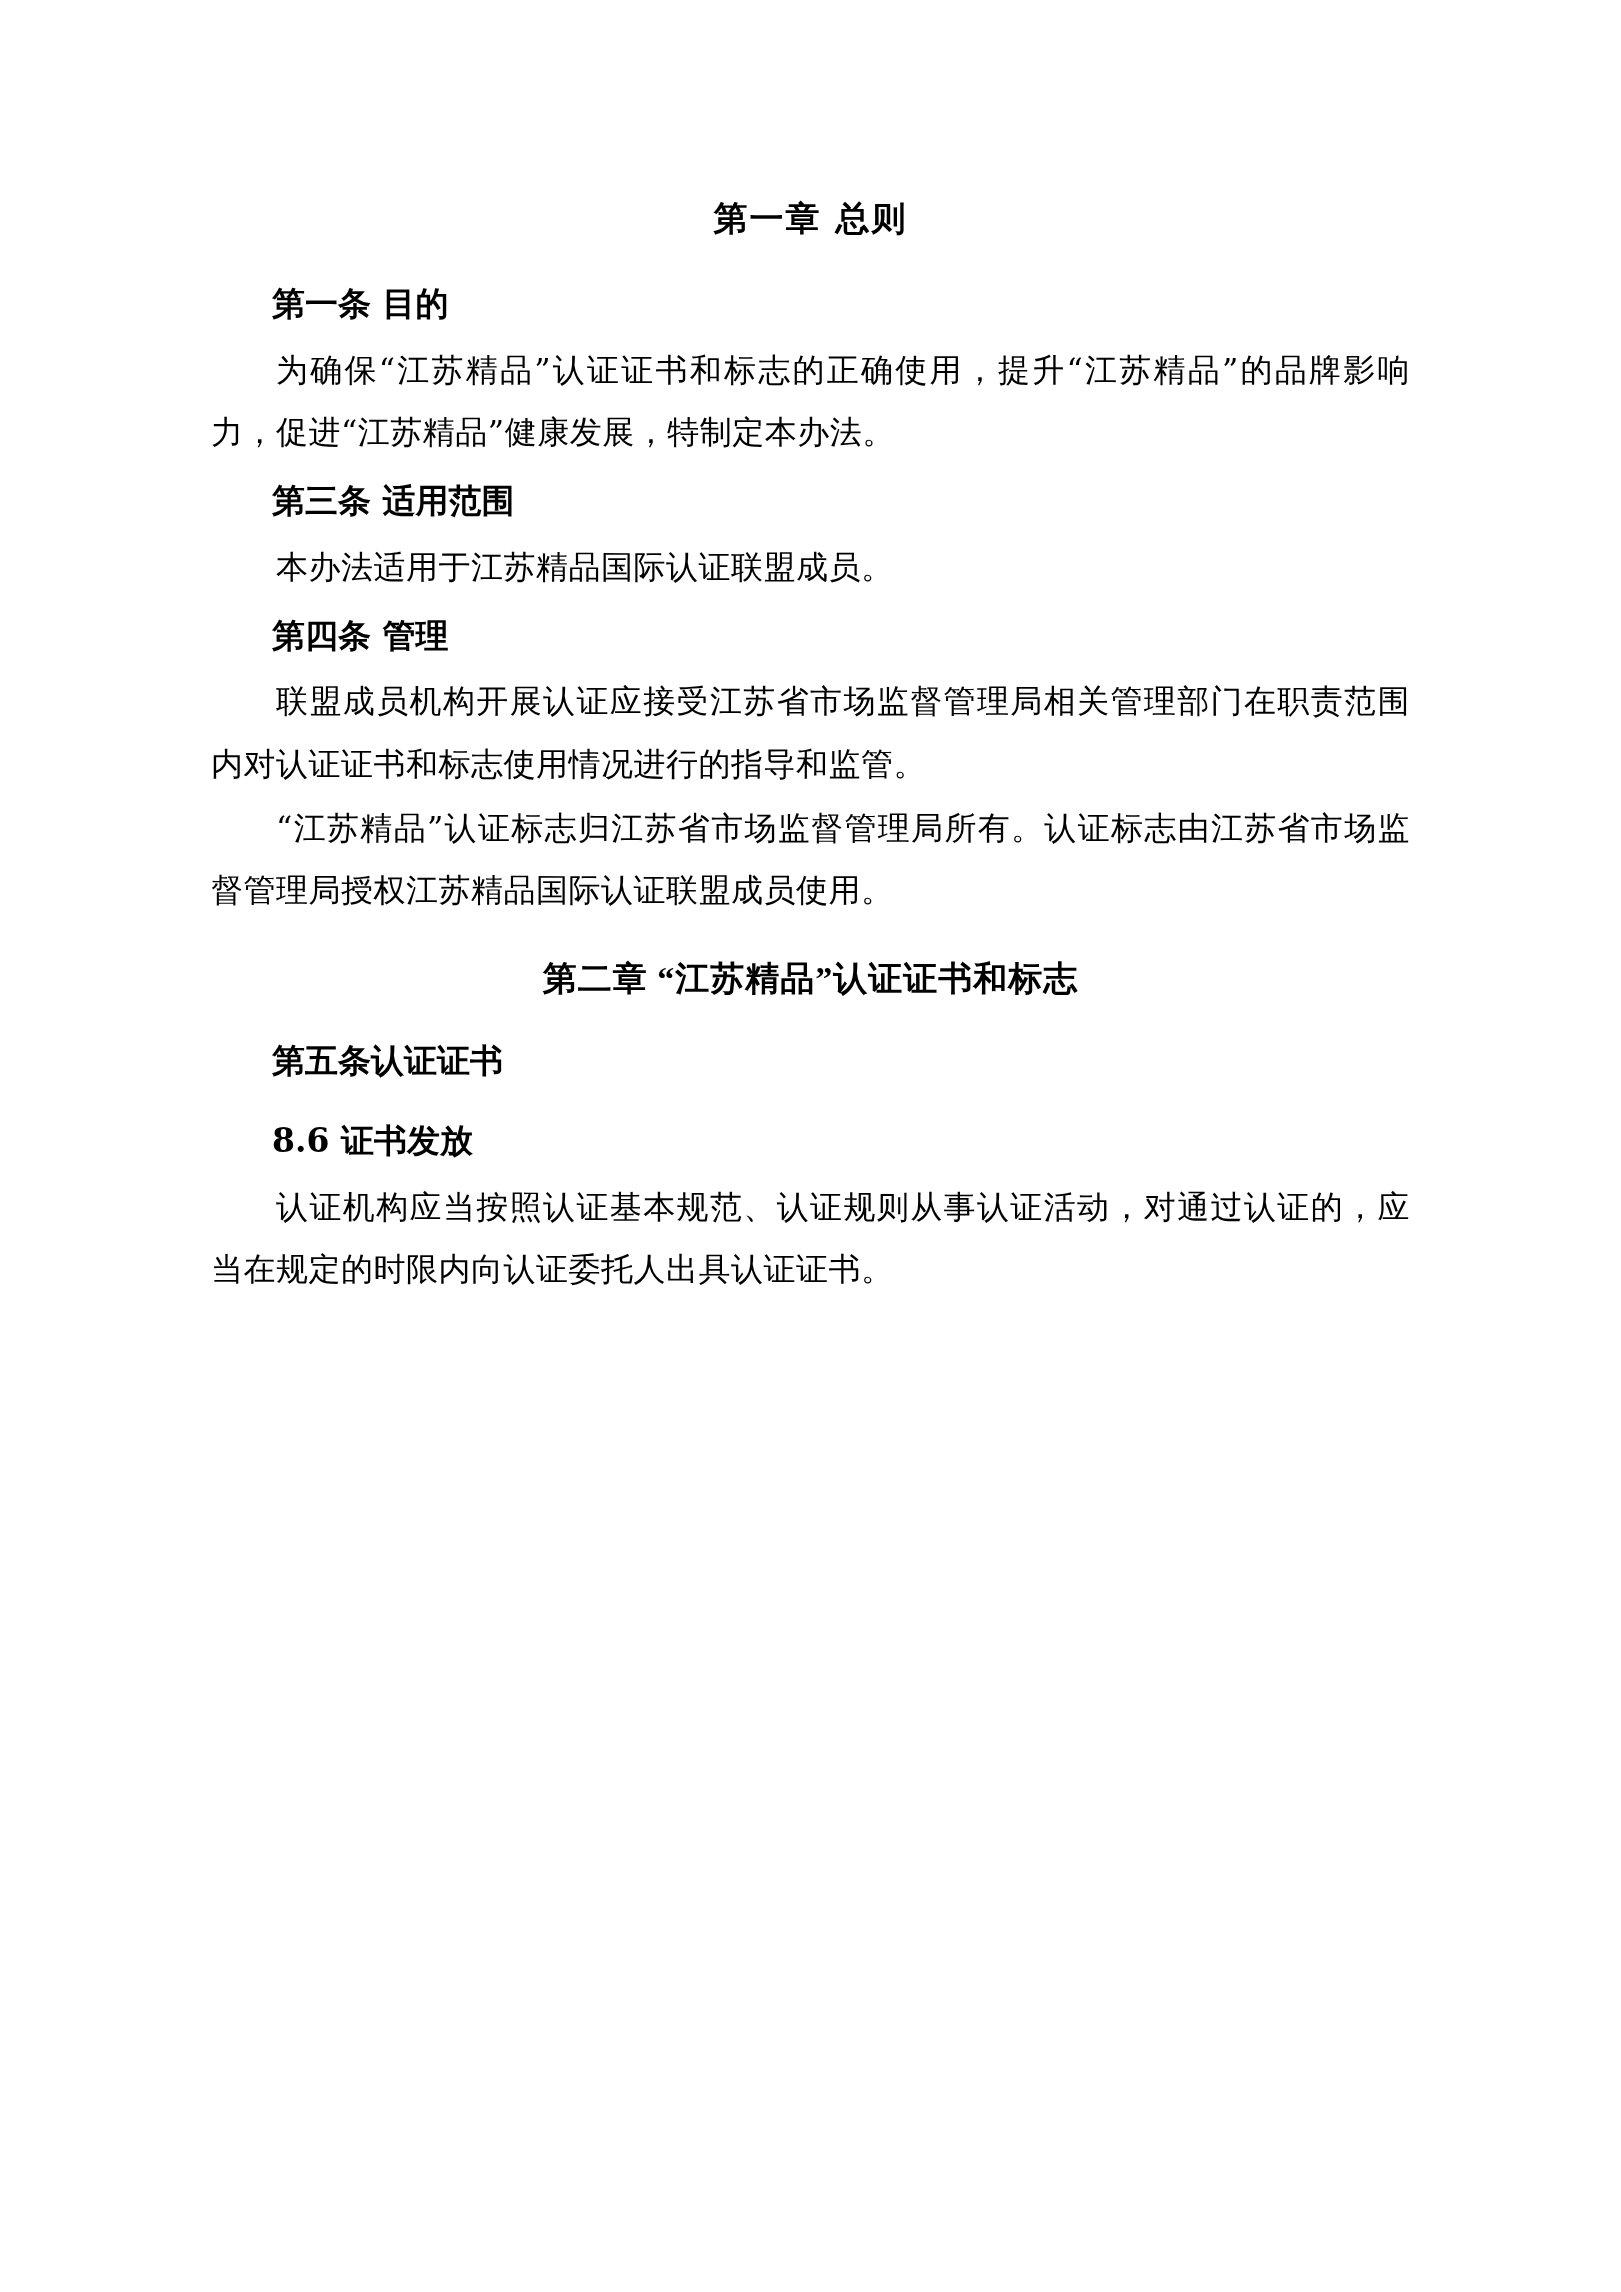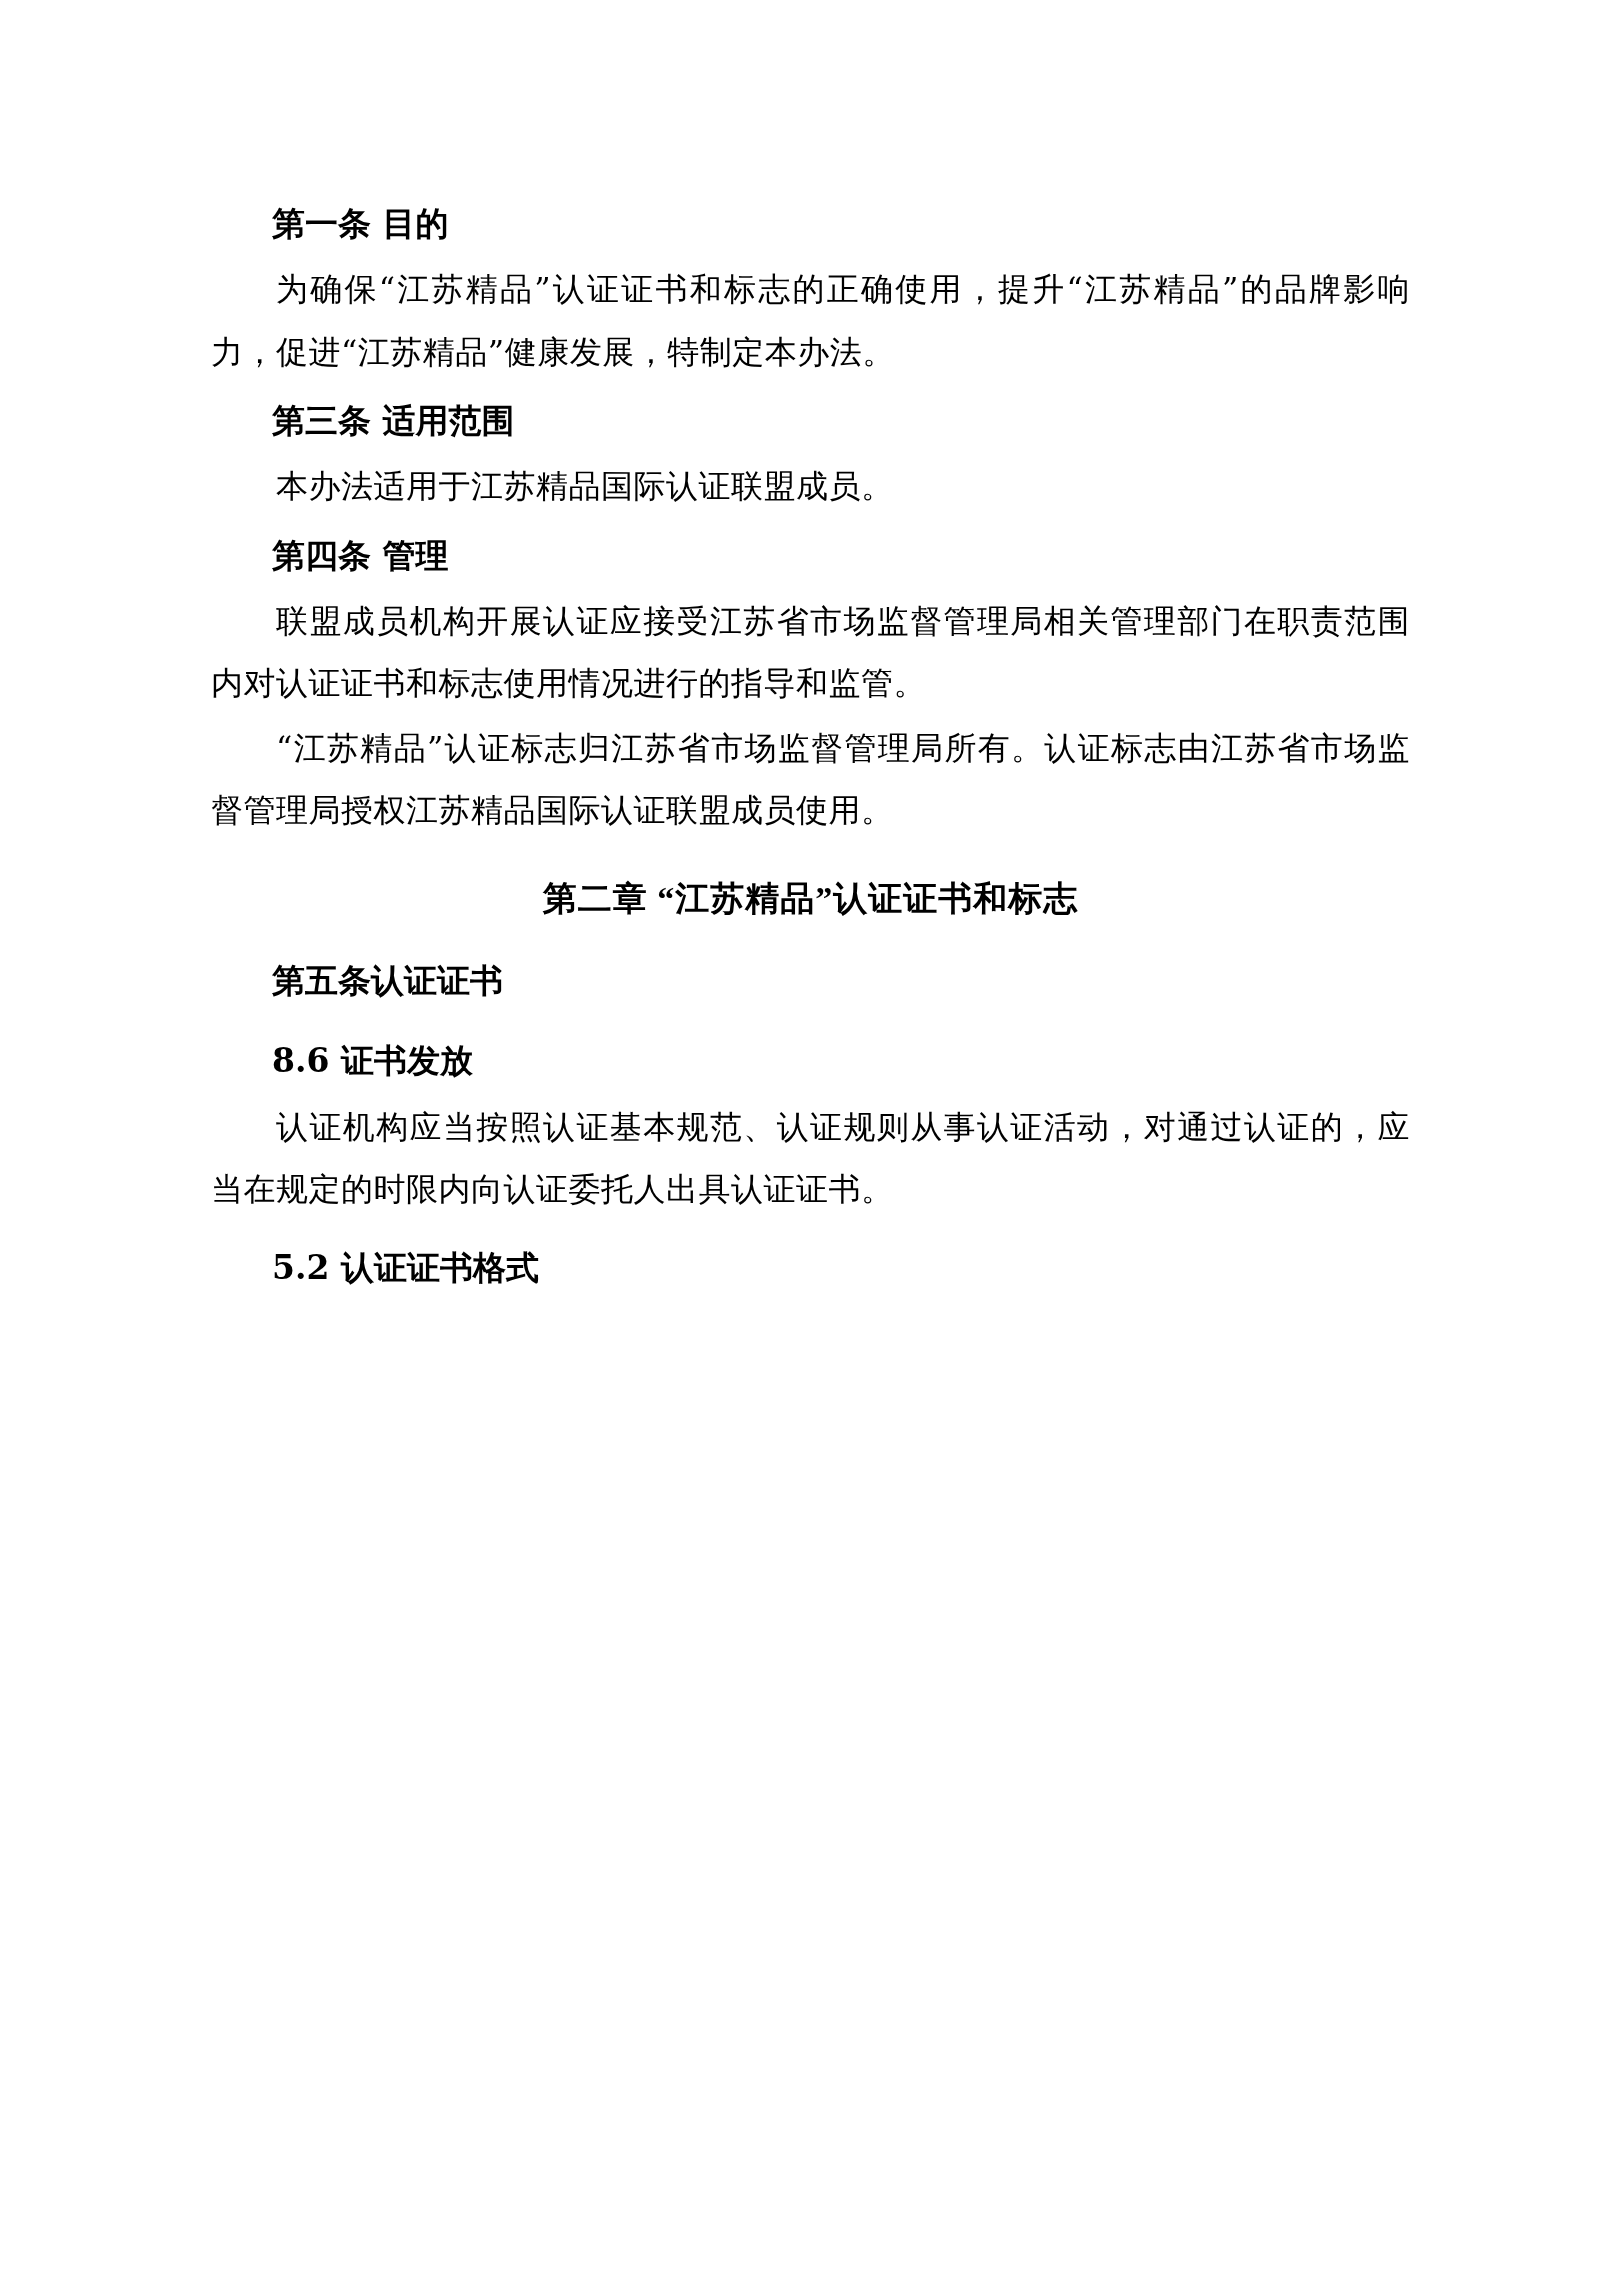--- a/index.html
+++ b/index.html
@@ -62,35 +62,35 @@
     line-height: 1.95;
     letter-spacing: 0.5px;
   }
 </style>
 </head>
 <body>
 
 <div class="page">
   <div class="doc-body">
 
+    <div class="chapter-title">第一章 总则</div>
 
     <div class="article-heading">第一条 目的</div>
     <p class="para">为确保“江苏精品”认证证书和标志的正确使用，提升“江苏精品”的品牌影响力，促进“江苏精品”健康发展，特制定本办法。</p>
 
 
     <div class="article-heading">第三条 适用范围</div>
     <p class="para">本办法适用于江苏精品国际认证联盟成员。</p>
 
     <div class="article-heading">第四条 管理</div>
     <p class="para">联盟成员机构开展认证应接受江苏省市场监督管理局相关管理部门在职责范围内对认证证书和标志使用情况进行的指导和监管。</p>
     <p class="para">“江苏精品”认证标志归江苏省市场监督管理局所有。认证标志由江苏省市场监督管理局授权江苏精品国际认证联盟成员使用。</p>
 
     <div class="chapter-title-2">第二章 “江苏精品”认证证书和标志</div>
 
     <div class="article-heading">第五条认证证书</div>
     <div class="sub-heading">8.6 证书发放</div>
     <p class="para">认证机构应当按照认证基本规范、认证规则从事认证活动，对通过认证的，应当在规定的时限内向认证委托人出具认证证书。</p>
 
-    <div class="sub-heading">5.2 认证证书格式</div>
 
   </div>
 </div>
 
 
 </body></html>

